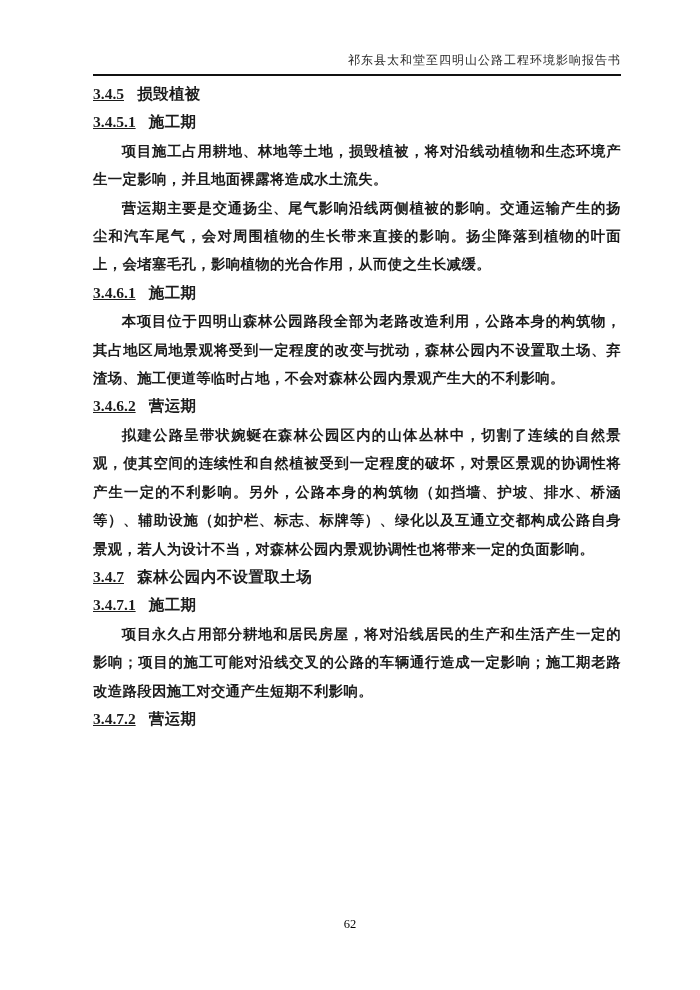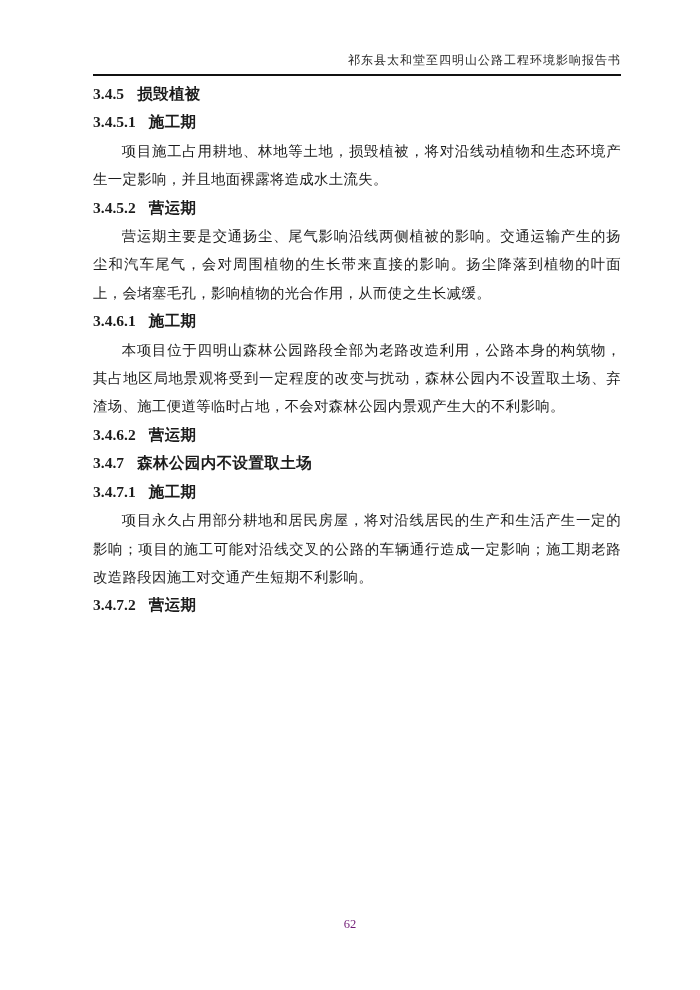--- a/index.html
+++ b/index.html
@@ -35,65 +35,67 @@
     line-height: 28.4px;
   }
   .h3, .h4 {
     font-weight: bold;
     font-size: 15.5px;
     letter-spacing: 0.4px;
   }
   .h3 .num, .h4 .num {
     margin-right: 0.85em;
     letter-spacing: 0;
+    text-decoration: underline;
   }
   .para {
     font-size: 14.4px;
     letter-spacing: 0.35px;
     text-align: justify;
     text-indent: 2em;
+    font-weight: bold;
   }
   .footer-pageno {
     position: absolute;
     left: 0;
     right: 0;
     top: 917px;
     text-align: center;
     font-size: 12.5px;
-    color: #701a75;
+    color: #000000;
   }
 </style>
 </head>
 <body>
 
 <div class="page">
 
   <div class="doc-header">
     <span>祁东县太和堂至四明山公路工程环境影响报告书</span>
   </div>
 
   <div class="doc-body">
 
     <h3 class="h3"><span class="num">3.4.5</span><span>损毁植被</span></h3>
 
     <h4 class="h4"><span class="num">3.4.5.1</span><span>施工期</span></h4>
 
     <p class="para">项目施工占用耕地、林地等土地，损毁植被，将对沿线动植物和生态环境产生一定影响，并且地面裸露将造成水土流失。</p>
 
-    <h4 class="h4"><span class="num">3.4.5.2</span><span>营运期</span></h4>
 
     <p class="para">营运期主要是交通扬尘、尾气影响沿线两侧植被的影响。交通运输产生的扬尘和汽车尾气，会对周围植物的生长带来直接的影响。扬尘降落到植物的叶面上，会堵塞毛孔，影响植物的光合作用，从而使之生长减缓。</p>
 
 
     <h4 class="h4"><span class="num">3.4.6.1</span><span>施工期</span></h4>
 
     <p class="para">本项目位于四明山森林公园路段全部为老路改造利用，公路本身的构筑物，其占地区局地景观将受到一定程度的改变与扰动，森林公园内不设置取土场、弃渣场、施工便道等临时占地，不会对森林公园内景观产生大的不利影响。</p>
 
     <h4 class="h4"><span class="num">3.4.6.2</span><span>营运期</span></h4>
 
+    <p class="para">拟建公路呈带状婉蜒在森林公园区内的山体丛林中，切割了连续的自然景观，使其空间的连续性和自然植被受到一定程度的破坏，对景区景观的协调性将产生一定的不利影响。另外，公路本身的构筑物（如挡墙、护坡、排水、桥涵等）、辅助设施（如护栏、标志、标牌等）、绿化以及互通立交都构成公路自身景观，若人为设计不当，对森林公园内景观协调性也将带来一定的负面影响。</p>
 
     <h3 class="h3"><span class="num">3.4.7</span><span>森林公园内不设置取土场</span></h3>
 
     <h4 class="h4"><span class="num">3.4.7.1</span><span>施工期</span></h4>
 
     <p class="para">项目永久占用部分耕地和居民房屋，将对沿线居民的生产和生活产生一定的影响；项目的施工可能对沿线交叉的公路的车辆通行造成一定影响；施工期老路改造路段因施工对交通产生短期不利影响。</p>
 
     <h4 class="h4"><span class="num">3.4.7.2</span><span>营运期</span></h4>
 
 

